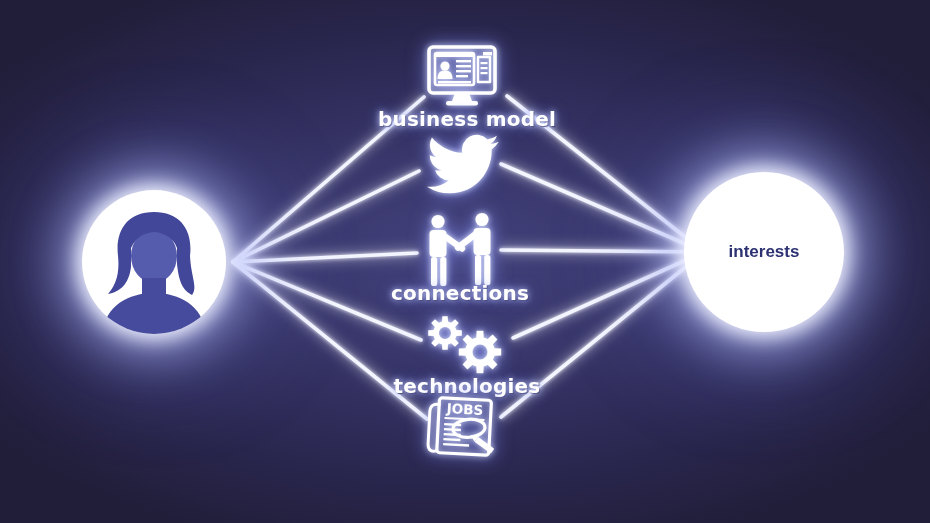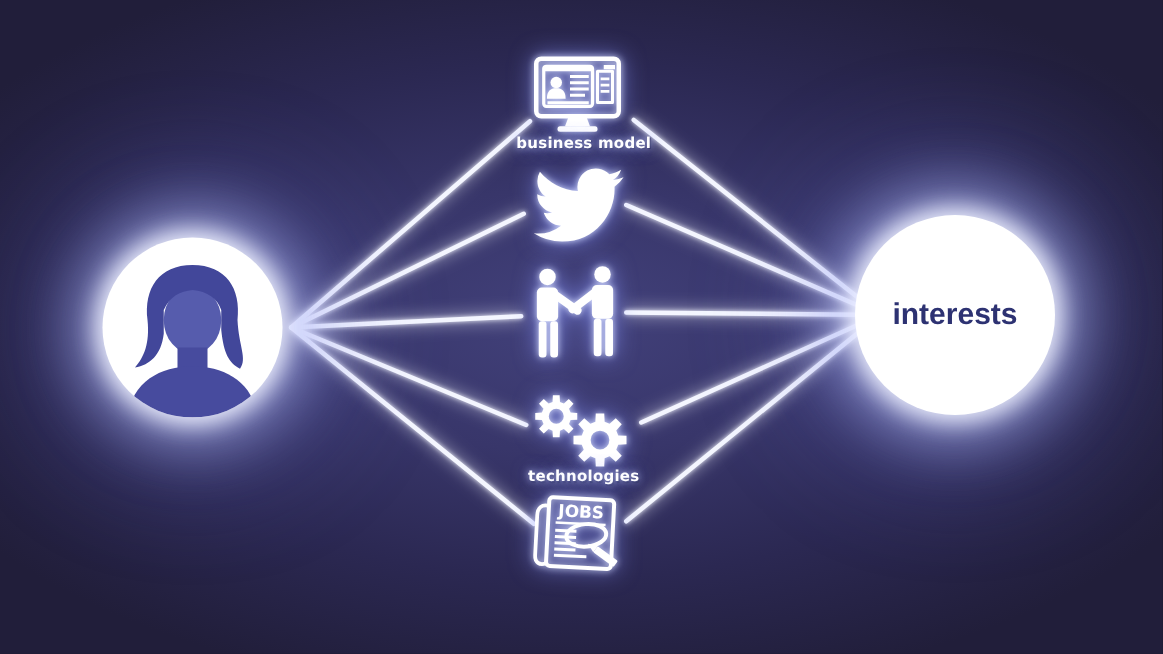--- a/index.html
+++ b/index.html
@@ -12,31 +12,31 @@
   #lines{position:absolute;left:0;top:0;z-index:1;}
   .hub-circle{position:absolute;border-radius:50%;background:#ffffff;z-index:2;
     box-shadow:0 0 18px 6px rgba(240,242,255,.95),
                0 0 45px 22px rgba(190,198,255,.55),
                0 0 90px 40px rgba(120,130,230,.35);}
   .hub-left{left:82px;top:190px;width:144px;height:144px;overflow:hidden;}
   .hub-right{left:684px;top:172px;width:160px;height:160px;
     display:flex;align-items:center;justify-content:center;}
   .hub-left svg{position:absolute;left:0;top:0;}
   .interests-text{
-    font-size:24px;font-weight:bold;color:#2d3272;letter-spacing:0px;
+    font-size:17px;font-weight:bold;color:#2d3272;letter-spacing:0px;
     font-family:"Liberation Sans","DejaVu Sans",sans-serif;
   }
   .icon-box{position:absolute;z-index:3;}
   .icon-box svg{
     filter:drop-shadow(0 0 3px rgba(215,222,255,.95))
            drop-shadow(0 0 9px rgba(140,152,255,.70));
   }
   .node-label{
     position:absolute;z-index:3;width:260px;text-align:center;
-    color:#ffffff;font-weight:bold;font-size:12px;letter-spacing:.2px;
+    color:#ffffff;font-weight:bold;font-size:20px;letter-spacing:.2px;
     text-shadow:0 0 6px rgba(200,208,255,.95),
                 0 0 14px rgba(130,145,255,.75),
                 1px 1px 1px rgba(25,25,70,.9);
   }
   .stroke-icon{stroke:#ffffff;fill:none;stroke-linecap:round;stroke-linejoin:round;}
   .fill-icon{fill:#ffffff;stroke:none;}
 </style>
 </head>
 <body>
 
@@ -120,20 +120,21 @@
       <line x1="31" y1="25" x2="50" y2="38.5" stroke="#fff" stroke-width="6.4" stroke-linecap="round"></line>
       <rect class="fill-icon" x="19" y="47" width="6.2" height="29" rx="2.6"></rect>
       <rect class="fill-icon" x="28.2" y="47" width="6.2" height="29" rx="2.6"></rect>
       <circle class="fill-icon" cx="70" cy="9.5" r="6.6"></circle>
       <rect class="fill-icon" x="61.5" y="18" width="17" height="27" rx="4"></rect>
       <line x1="65" y1="23" x2="46" y2="37.5" stroke="#fff" stroke-width="6.4" stroke-linecap="round"></line>
       <rect class="fill-icon" x="63" y="45" width="6.2" height="30" rx="2.6"></rect>
       <rect class="fill-icon" x="72.2" y="45" width="6.2" height="30" rx="2.6"></rect>
     </svg>
   </div>
+  <div class="node-label" style="left:330px;top:281px;">connections</div>
 
   <div class="icon-box" style="left:418px;top:312px;">
     <svg width="96" height="64" viewBox="0 0 96 64">
       <path id="gear-small" fill="#ffffff" fill-rule="evenodd" d="M43.8,18.3L43.8,23.7L38.5,24.0L37.2,27.1L40.8,31.0L37.0,34.8L33.1,31.2L30.0,32.5L29.7,37.8L24.3,37.8L24.0,32.5L20.9,31.2L17.0,34.8L13.2,31.0L16.8,27.1L15.5,24.0L10.2,23.7L10.2,18.3L15.5,18.0L16.8,14.9L13.2,11.0L17.0,7.2L20.9,10.8L24.0,9.5L24.3,4.2L29.7,4.2L30.0,9.5L33.1,10.8L37.0,7.2L40.8,11.0L37.2,14.9L38.5,18.0Z M33.0,21 A6,6 0 1 0 21.0,21 A6,6 0 1 0 33.0,21 Z"></path>
       <path id="gear-big" fill="#ffffff" fill-rule="evenodd" d="M83.2,36.6L83.2,43.4L76.6,43.7L75.0,47.7L79.4,52.6L74.6,57.4L69.7,53.0L65.7,54.6L65.4,61.2L58.6,61.2L58.3,54.6L54.3,53.0L49.4,57.4L44.6,52.6L49.0,47.7L47.4,43.7L40.8,43.4L40.8,36.6L47.4,36.3L49.0,32.3L44.6,27.4L49.4,22.6L54.3,27.0L58.3,25.4L58.6,18.8L65.4,18.8L65.7,25.4L69.7,27.0L74.6,22.6L79.4,27.4L75.0,32.3L76.6,36.3Z M69.5,40 A7.5,7.5 0 1 0 54.5,40 A7.5,7.5 0 1 0 69.5,40 Z"></path>
     </svg>
   </div>
   <div class="node-label" style="left:337px;top:374px;">technologies</div>
 
   <div class="icon-box" style="left:424px;top:394px;">

